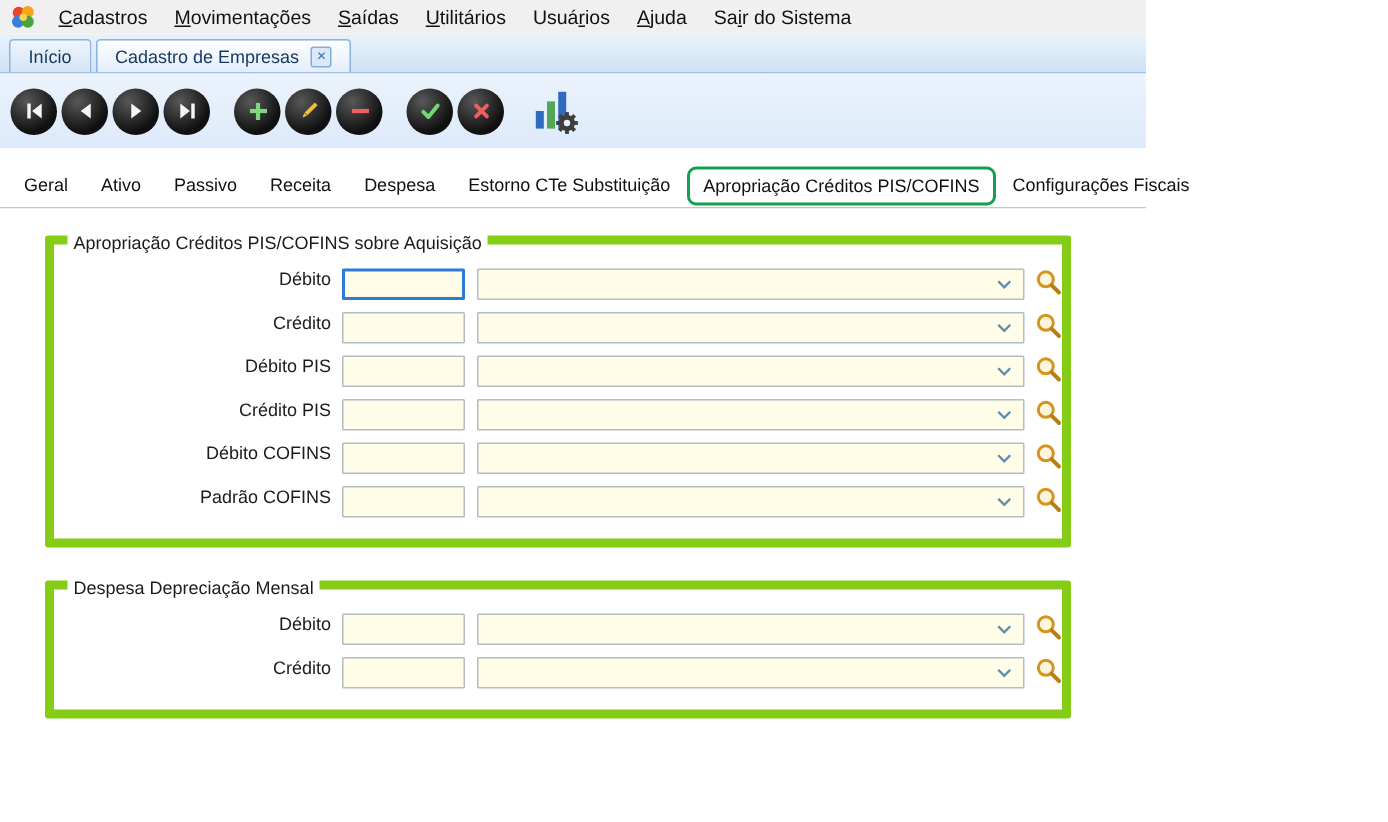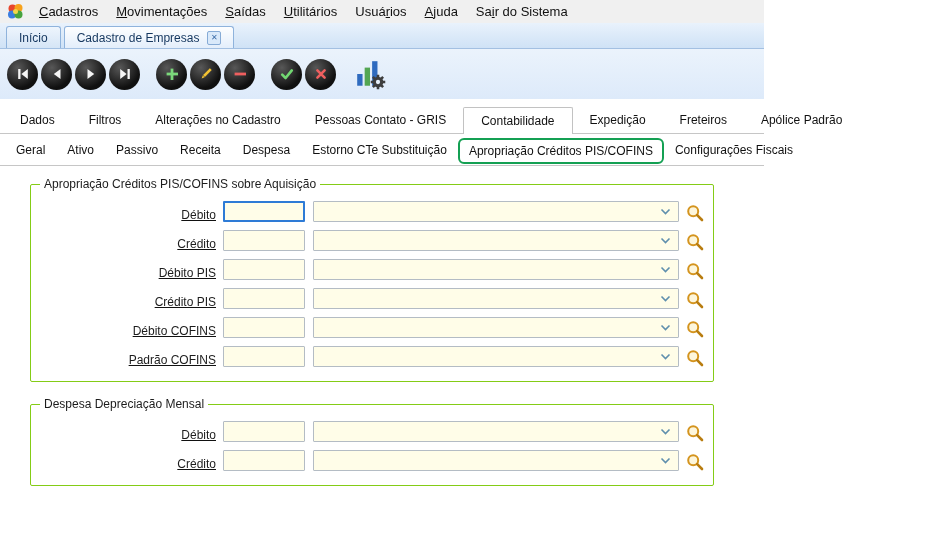--- a/index.html
+++ b/index.html
@@ -29,23 +29,23 @@
   .tabs-area { background: #fff; padding-top: 8px; flex: 0 0 auto; }
   .tabrow1 { display: flex; align-items: flex-end; height: 27px; border-bottom: 1px solid #c6c6c6; padding-left: 3px; }
   .tab1 { line-height: 25px; padding: 0 17px; cursor: pointer; white-space: nowrap; }
   .tab1.active { background: #fff; border: 1px solid #c2c2c2; border-bottom: none; border-radius: 2px 2px 0 0; margin-bottom: -1px; line-height: 26px; }
   .tabrow2 { display: flex; align-items: center; height: 32px; border-bottom: 1px solid #c6c6c6; padding-left: 5px; }
   .tab2 { padding: 0 11px; cursor: pointer; white-space: nowrap; }
   .tab2.active { border: 2px solid #14a053; border-radius: 6px; padding: 4px 9px; background: #fff; position: relative; top: 1px; z-index: 1; }
 
   
   .content { flex: 1; background: #fff; padding-top: 18px; }
-  .group { position: relative; border: 1px solid #84cc16; border-radius: 2px; margin: 0 0 22px 30px; width: 684px; padding: 16px 0 6px; }
+  .group { position: relative; border: 6px solid #84cc16; border-radius: 2px; margin: 0 0 22px 30px; width: 684px; padding: 16px 0 6px; }
   .group-title { position: absolute; top: -8px; left: 9px; background: #fff; padding: 0 4px; color: #1c1c1c; white-space: nowrap; }
-  .frow { display: flex; align-items: flex-end; margin-bottom: 8px; text-decoration: underline; }
+  .frow { display: flex; align-items: flex-start; margin-bottom: 8px; }
   .flabel { width: 192px; text-align: right; padding-right: 7px; color: #1c1c1c; white-space: nowrap; }
   .fcode { width: 82px; height: 21px; background: #fffde8; border: 1px solid #b4bcc4; border-radius: 1px; padding: 0 4px; font: inherit; }
   .fcode.focused { border: 2px solid #2e7bd6; }
   .fcombo { width: 366px; height: 21px; background: #fffde8; border: 1px solid #b4bcc4; border-radius: 1px; margin-left: 8px; display: flex; align-items: center; justify-content: space-between; padding: 0 7px 0 6px; cursor: pointer; }
   .mag { margin-left: 7px; display: flex; align-items: center; cursor: pointer; }
 </style>
 </head>
 <body>
 
 <div class="app">
@@ -144,30 +144,20 @@
             <rect x="-1.2" y="-6.8" width="2.4" height="13.6" transform="rotate(135)"></rect>
             <circle r="5"></circle>
           </g>
           <circle r="2" fill="#e8f1fb"></circle>
         </g>
       </svg>
     </div>
   </div>
 
   <div class="tabs-area">
-    <div class="tabrow1">
-      <div class="tab1">Dados</div>
-      <div class="tab1">Filtros</div>
-      <div class="tab1">Alterações no Cadastro</div>
-      <div class="tab1">Pessoas Contato - GRIS</div>
-      <div class="tab1 active">Contabilidade</div>
-      <div class="tab1">Expedição</div>
-      <div class="tab1">Freteiros</div>
-      <div class="tab1">Apólice Padrão</div>
-    </div>
     <div class="tabrow2">
       <div class="tab2">Geral</div>
       <div class="tab2">Ativo</div>
       <div class="tab2">Passivo</div>
       <div class="tab2">Receita</div>
       <div class="tab2">Despesa</div>
       <div class="tab2">Estorno CTe Substituição</div>
       <div class="tab2 active">Apropriação Créditos PIS/COFINS</div>
       <div class="tab2">Configurações Fiscais</div>
     </div>

